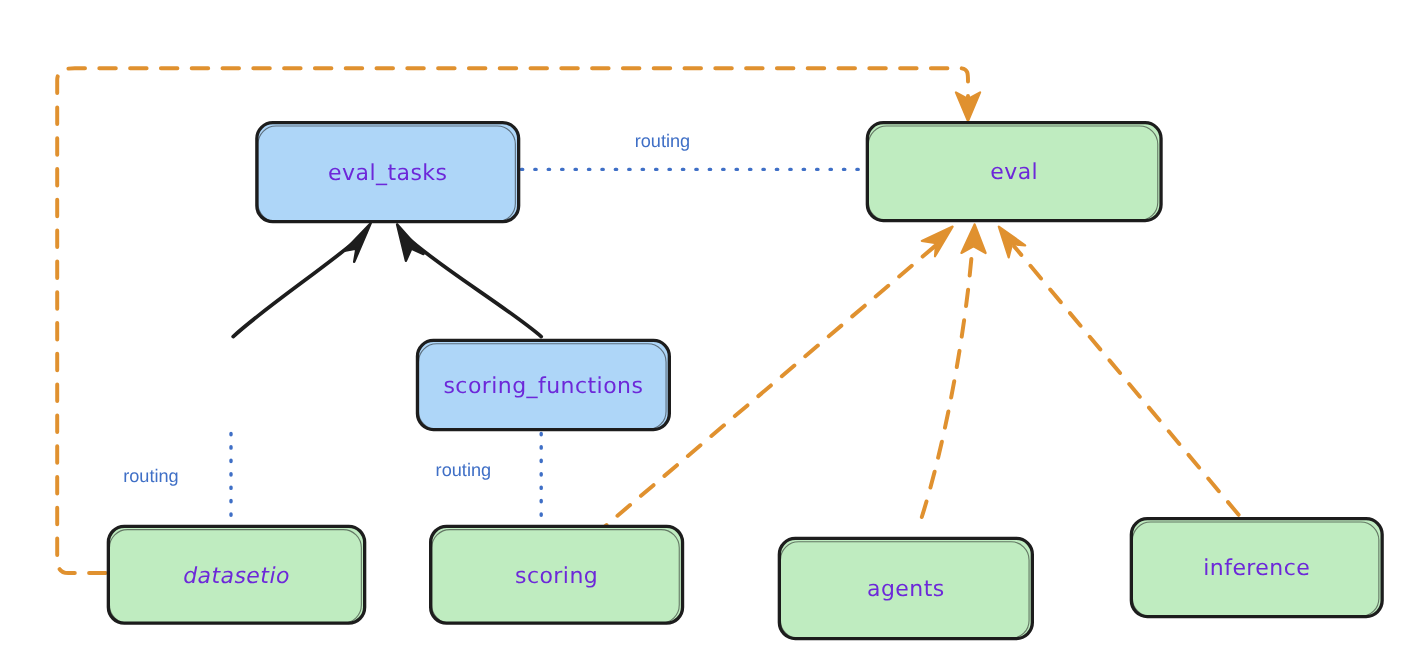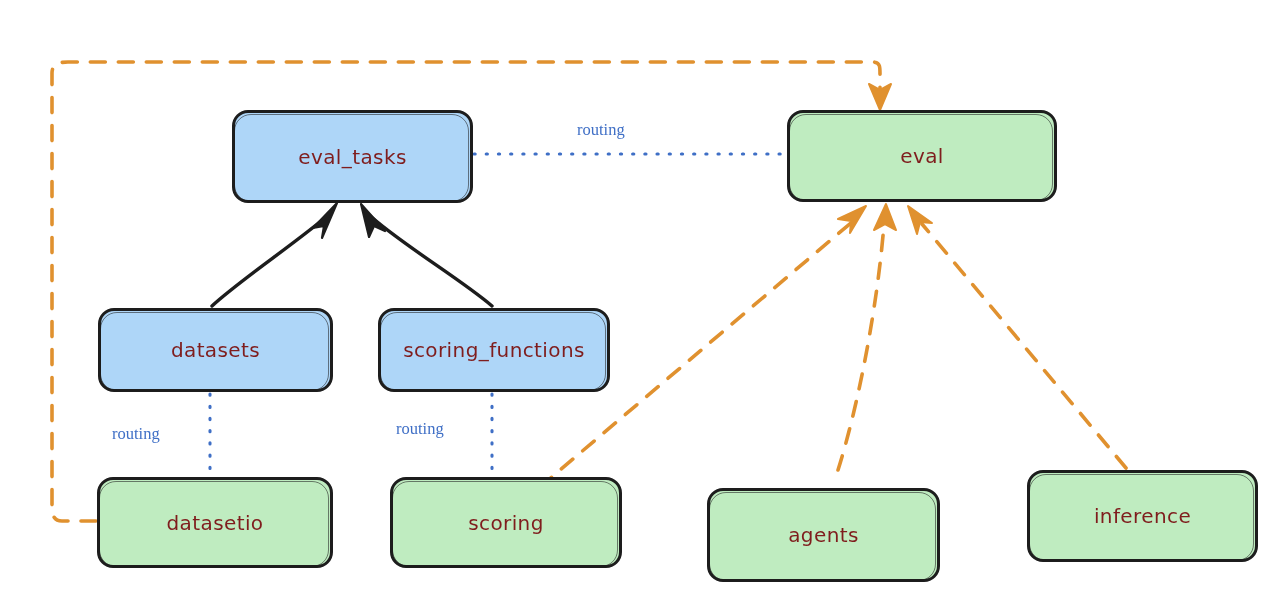--- a/index.html
+++ b/index.html
@@ -34,21 +34,21 @@
     border-radius: 16px;
     display: flex;
     align-items: center;
     justify-content: center;
     z-index: 5;
   }
   .node .node-label {
     font-family: "DejaVu Sans", sans-serif;
     font-size: 20px;
     letter-spacing: 0.4px;
-    color: #7f1d1d;
+    color: #6d28d9;
     white-space: nowrap;
     text-align: center;
   }
   .node.blue {
     background: #aed6f8;
   }
   .node.green {
     background: #bfecc0;
   }
   
@@ -58,21 +58,21 @@
     left: -1px;
     right: 1px;
     top: 1px;
     bottom: -2px;
     border: 1.4px solid rgba(25,25,25,0.55);
     border-radius: 17px;
     pointer-events: none;
   }
   .edge-label {
     position: absolute;
-    font-family: Liberation Serif, serif;
+    font-family: Liberation Sans, sans-serif;
     font-size: 16.5px;
     color: #3f6fc6;
     white-space: nowrap;
     z-index: 6;
   }
 </style>
 </head>
 <body>
 
 <div id="canvas">
@@ -123,29 +123,26 @@
   </svg>
 
   <div class="node blue" style="left:232px; top:110px; width:241px; height:93px;">
     <span class="node-label">eval_tasks</span>
   </div>
 
   <div class="node green" style="left:787px; top:110px; width:270px; height:92px;">
     <span class="node-label">eval</span>
   </div>
 
-  <div class="node blue" style="left:98px; top:308px; width:235px; height:84px;">
-    <span class="node-label">datasets</span>
-  </div>
 
   <div class="node blue" style="left:378px; top:308px; width:232px; height:84px;">
     <span class="node-label">scoring_functions</span>
   </div>
 
-  <div class="node green" style="left:97px; top:477px; width:236px; height:91px;">
+  <div class="node green" style="left:97px; top:477px; width:236px; height:91px;font-style:italic;">
     <span class="node-label">datasetio</span>
   </div>
 
   <div class="node green" style="left:390px; top:477px; width:232px; height:91px;">
     <span class="node-label">scoring</span>
   </div>
 
   <div class="node green" style="left:707px; top:472px; width:233px; height:94px;margin-top:16px;">
     <span class="node-label">agents</span>
   </div>

